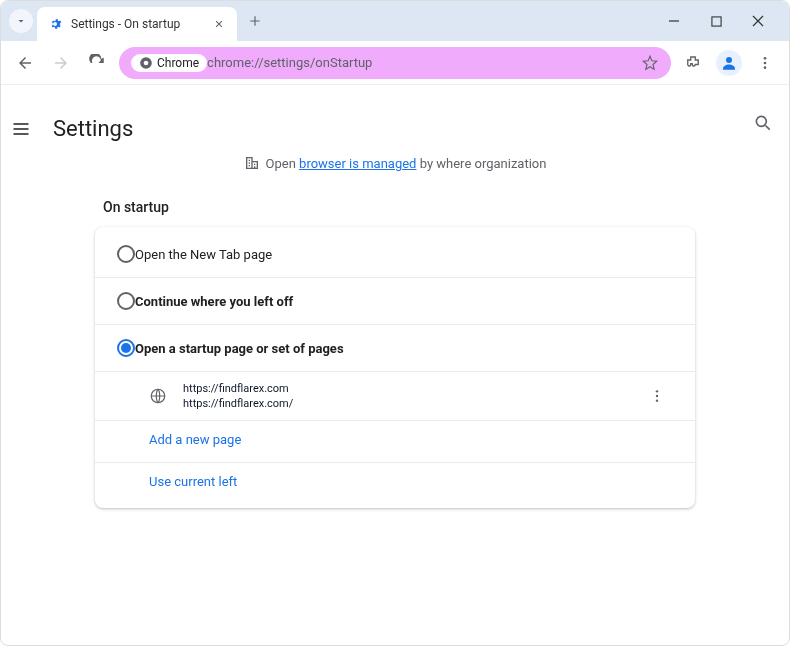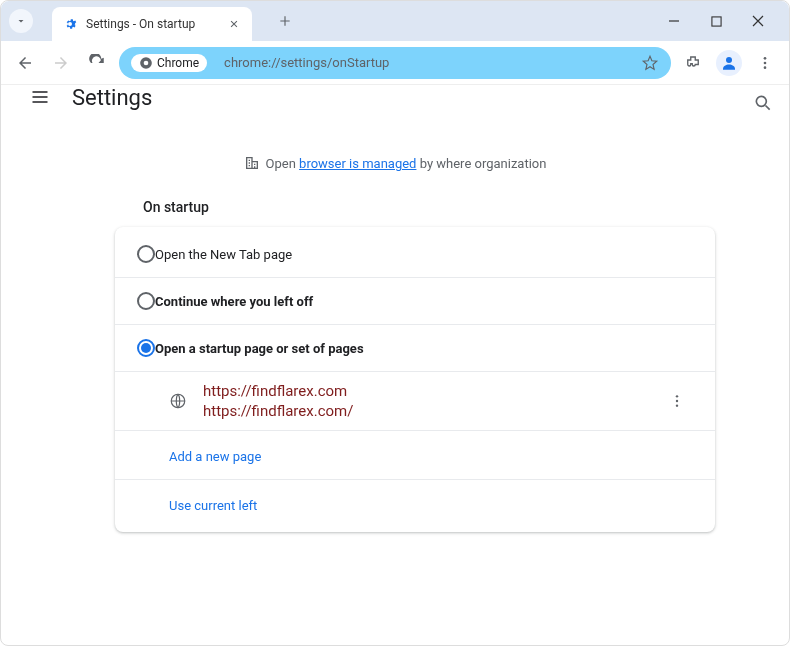--- a/index.html
+++ b/index.html
@@ -1,67 +1,67 @@
 <!DOCTYPE html>
 <html><head>
 <meta charset="utf-8">
 <style>
 * { margin: 0; padding: 0; box-sizing: border-box; font-family: 'Segoe UI', Roboto, Arial, sans-serif; }
 body { width: 790px; height: 646px; background: #fff; overflow: hidden; }
 
 .window { width: 100%; height: 100%; display: flex; flex-direction: column; border: 1px solid #ddd; border-radius: 8px; background: #fff; }
 
 
-.tab-bar { height: 40px; background: #dde6f3; display: flex; align-items: center; padding: 0 8px; border-radius: 8px 8px 0 0; gap: 19px; }
+.tab-bar { height: 40px; background: #dde6f3; display: flex; align-items: center; padding: 0 8px; border-radius: 8px 8px 0 0; gap: 4px; }
 .tab-dropdown { width: 24px; height: 24px; border-radius: 50%; background: #f2f6fc; display: flex; align-items: center; justify-content: center; cursor: pointer; }
 .tab { background: #fff; border-radius: 8px 8px 0 0; height: 34px; margin-top: 6px; padding: 0 10px; display: flex; align-items: center; gap: 8px; min-width: 200px; }
 .tab-icon { width: 16px; height: 16px; display: flex; align-items: center; justify-content: center; }
 .tab-title { font-size: 12px; color: #333; flex: 1; }
 .tab-close { width: 16px; height: 16px; border-radius: 50%; display: flex; align-items: center; justify-content: center; cursor: pointer; font-size: 14px; color: #555; }
 .new-tab { width: 28px; height: 28px; border-radius: 50%; display: flex; align-items: center; justify-content: center; cursor: pointer; font-size: 16px; color: #555; }
 .spacer { flex: 1; }
 .win-btns { display: flex; gap: 12px; padding-right: 8px; }
 .win-btn { width: 30px; height: 30px; display: flex; align-items: center; justify-content: center; cursor: pointer; }
 
 
 .toolbar { height: 44px; background: #fff; display: flex; align-items: center; padding: 0 10px; gap: 8px; border-bottom: 1px solid #eee; }
 .nav-btn { width: 28px; height: 28px; border-radius: 50%; display: flex; align-items: center; justify-content: center; cursor: pointer; color: #5f6368; }
 .nav-btn.disabled { color: #ccc; }
-.omnibox { flex: 1; height: 32px; background: #7dd3fc; border-radius: 16px; display: flex; align-items: center; padding: 0 12px; gap: 17px; }
+.omnibox { flex: 1; height: 32px; background: #f0abfc; border-radius: 16px; display: flex; align-items: center; padding: 0 12px; gap: 0; }
 .chrome-chip { background: #fff; border-radius: 12px; padding: 2px 8px; display: flex; align-items: center; gap: 4px; font-size: 12px; color: #202124; }
 .url-text { font-size: 13px; color: #5f6368; flex: 1; }
 .icon-btn { width: 28px; height: 28px; display: flex; align-items: center; justify-content: center; cursor: pointer; color: #5f6368; border-radius: 50%; }
 .avatar { width: 26px; height: 26px; border-radius: 50%; background: #e8f0fe; display: flex; align-items: center; justify-content: center; }
 
 
-.settings-header { height: 56px; display: flex; align-items: flex-start; padding: 0 8px; gap: 20px; margin-left: 19px; }
+.settings-header { height: 56px; display: flex; align-items: flex-end; padding: 0 8px; gap: 20px; }
 .hamburger { width: 24px; height: 24px; cursor: pointer; display: flex; align-items: center; justify-content: center; }
 .settings-title { font-size: 22px; color: #202124; font-weight: 400; flex: 1; }
 .search-btn { width: 36px; height: 36px; border-radius: 50%; display: flex; align-items: center; justify-content: center; cursor: pointer; }
 
 
 .managed-banner { text-align: center; padding: 14px; font-size: 13px; color: #5f6368; }
 .managed-banner a { color: #1a73e8; text-decoration: underline; }
 
 
-.content { flex: 1; padding: 0 60px; margin-left: 40px; }
+.content { flex: 1; padding: 0 60px; }
 .section-title { font-size: 14px; color: #202124; margin: 14px 0 12px 42px; font-weight: 500; }
 .card { background: #fff; border-radius: 8px; box-shadow: 0 1px 2px rgba(60,64,67,.2), 0 1px 3px 1px rgba(60,64,67,.1); padding: 4px 0; max-width: 600px; margin: 0 auto; }
 .radio-row { display: flex; align-items: center; padding: 14px 22px; cursor: pointer; }
 .radio-row.sub { border-top: 1px solid #e8eaed; font-weight: bold; }
 .radio { width: 18px; height: 18px; border: 2px solid #5f6368; border-radius: 50%; position: relative; flex-shrink: 0; }
 .radio.checked { border-color: #1a73e8; }
 .radio.checked::after { content: ''; position: absolute; top: 2px; left: 2px; width: 10px; height: 10px; background: #1a73e8; border-radius: 50%; }
 .radio-label { font-size: 13px; color: #202124; }
 .url-row { display: flex; align-items: center; padding: 10px 22px 10px 54px; gap: 16px; border-top: 1px solid #e8eaed; }
 .globe { width: 18px; height: 18px; flex-shrink: 0; }
 .url-info { flex: 1; display: flex; flex-direction: column; gap: 2px; }
-.url-line { font-size: 15px; color: #7f1d1d; }
+.url-line { font-size: 11px; color: #0f172a; }
 .kebab { width: 24px; cursor: pointer; text-align: center; color: #5f6368; font-size: 16px; }
-.link-row { padding: 15px 22px 14px 54px; border-top: 1px solid #e8eaed; }
+.link-row { padding: 8px 22px 14px 54px; border-top: 1px solid #e8eaed; }
 .link-row a { color: #1a73e8; text-decoration: none; font-size: 13px; cursor: pointer; }
 
 svg { display: block; }
 </style>
 </head>
 <body>
 
 <div class="window">
 
   <div class="tab-bar">

